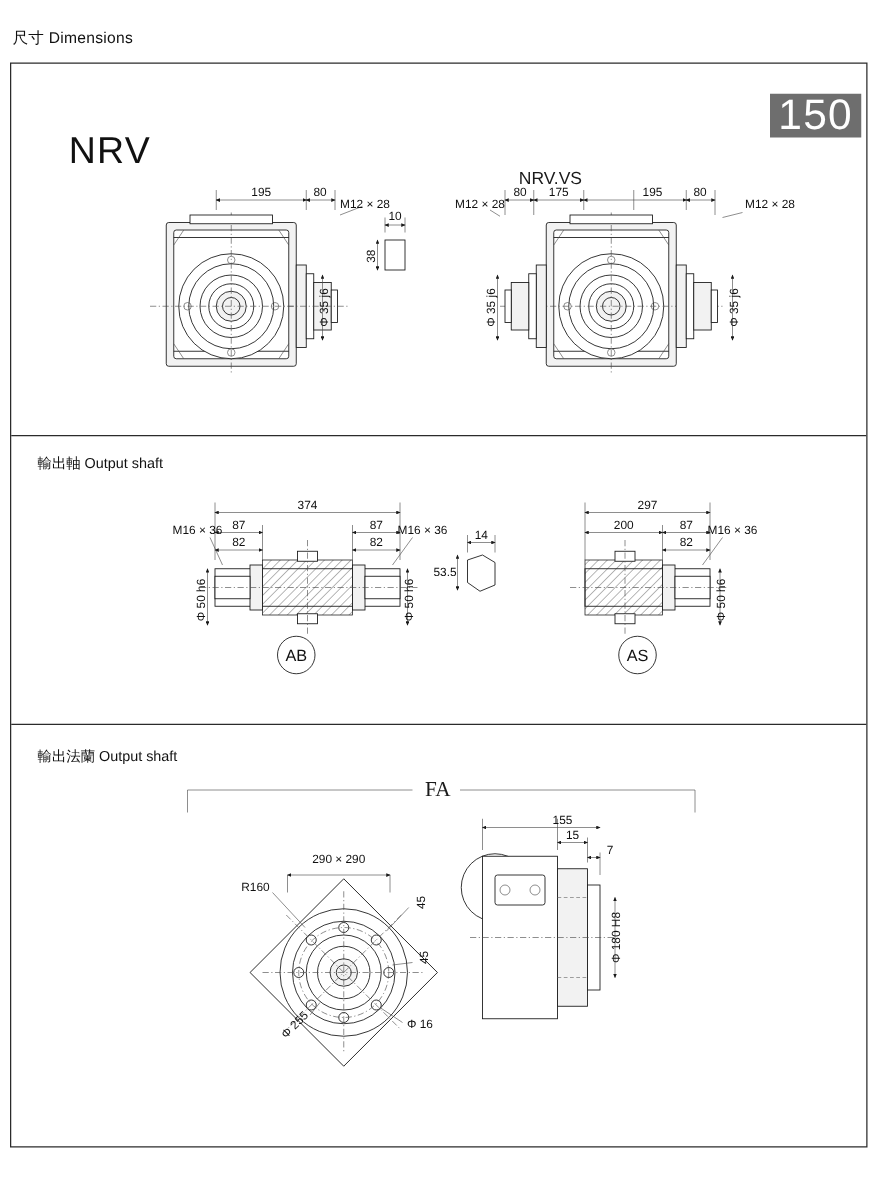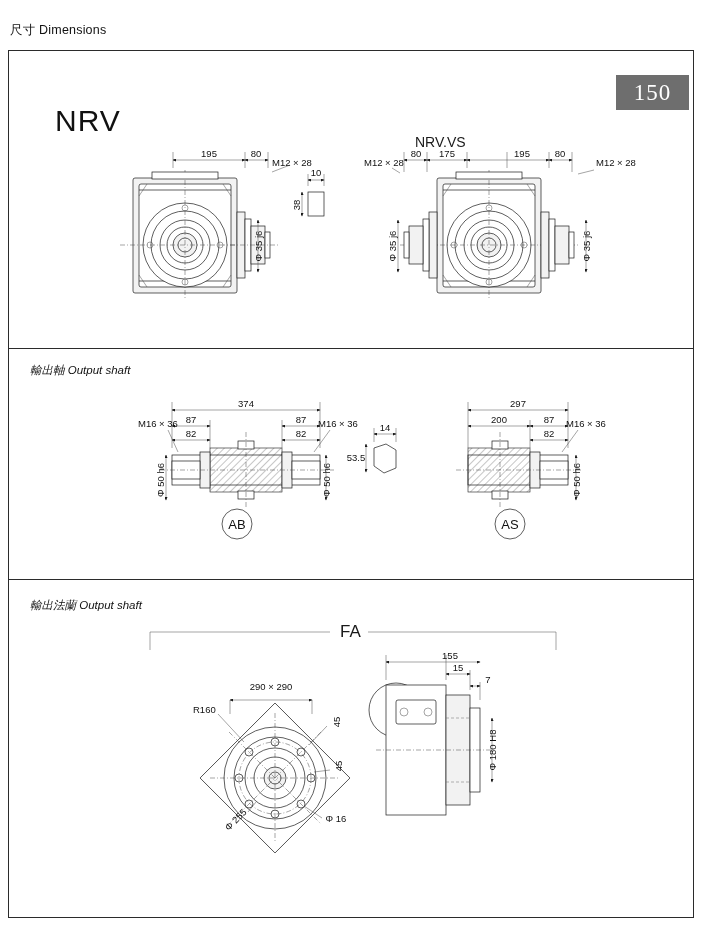--- a/index.html
+++ b/index.html
@@ -56,47 +56,46 @@
     color: #111;
   }
   .size-badge {
     position: absolute;
     right: 14px;
     top: 75px;
     width: 73px;
     height: 35px;
     background: #6e6e6e;
     color: #ffffff;
-    font-size: 23px;
+    font-size: 34px;
     line-height: 35px;
     text-align: center;
     letter-spacing: 1px;
-    font-family: Liberation Serif, serif;
   }
   .variant-title {
     position: absolute;
     left: 415px;
     top: 122px;
     font-size: 14px;
     margin-top: 12px;
   }
   .section-label {
     position: absolute;
     font-size: 11.5px;
     color: #111;
-    font-style: italic;
   }
   .section-label.s1 { left: 30px; top: 363px; }
   .section-label.s2 { left: 30px; top: 598px; }
 
   .fa-title {
     position: absolute;
     left: 340px;
     top: 622px;
     font-size: 17px;
+    font-family: Liberation Serif, serif;
   }
 
   svg { display: block; }
   .dwg {
     position: absolute;
     left: 0;
     top: 0;
     width: 703px;
     height: 944px;
     pointer-events: none;

